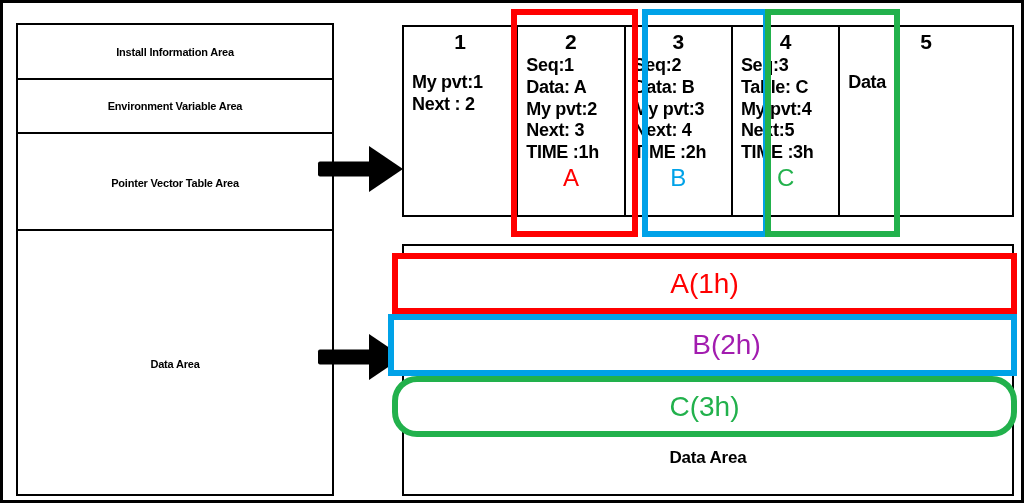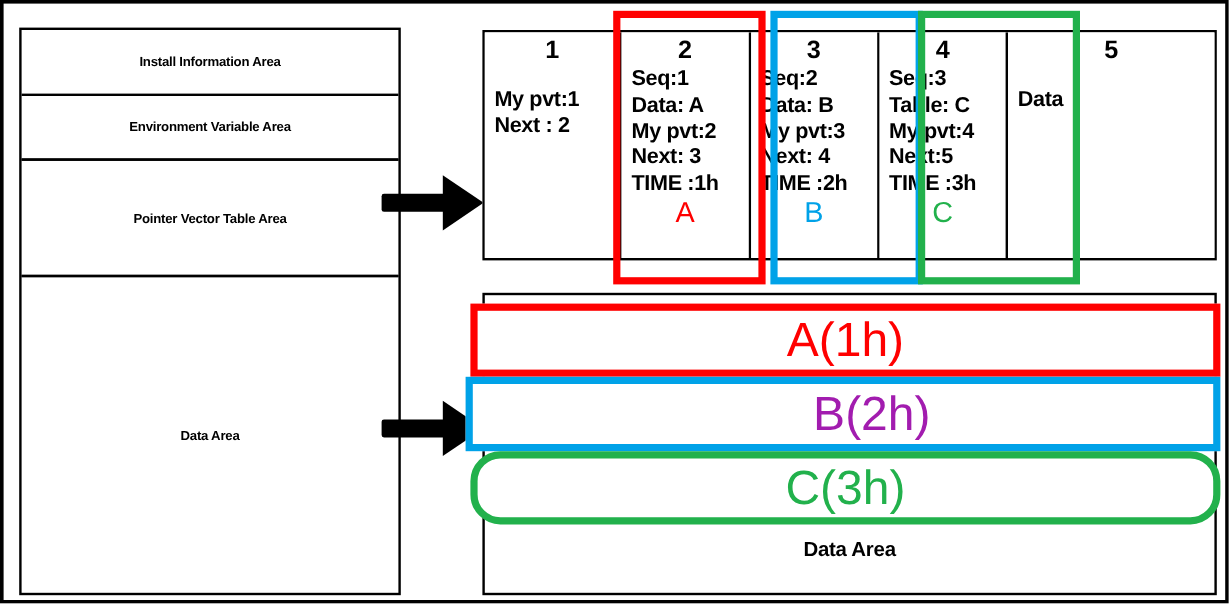--- a/index.html
+++ b/index.html
@@ -199,21 +199,21 @@
     position: absolute;
     box-sizing: border-box;
     border-width: 6px;
     border-style: solid;
     background: #ffffff;
     display: flex;
     align-items: center;
     justify-content: center;
   }
   .data-block .blk-label {
-    font-size: 40px;
+    font-size: 28px;
     font-weight: normal;
     line-height: 1;
   }
   #blk-a { left: 389px; top: 250px; width: 625px; height: 61px; border-color: #ff0000; }
   #blk-a .blk-label { color: #ff0000; }
   #blk-b { left: 385px; top: 311px; width: 629px; height: 62px; border-color: #00a2e8; }
   #blk-b .blk-label { color: #a21caf; margin-left: 48px; }
   #blk-c { left: 389px; top: 373px; width: 625px; height: 61px; border-color: #22b14c; border-radius: 25px; }
   #blk-c .blk-label { color: #22b14c; }
 </style>

